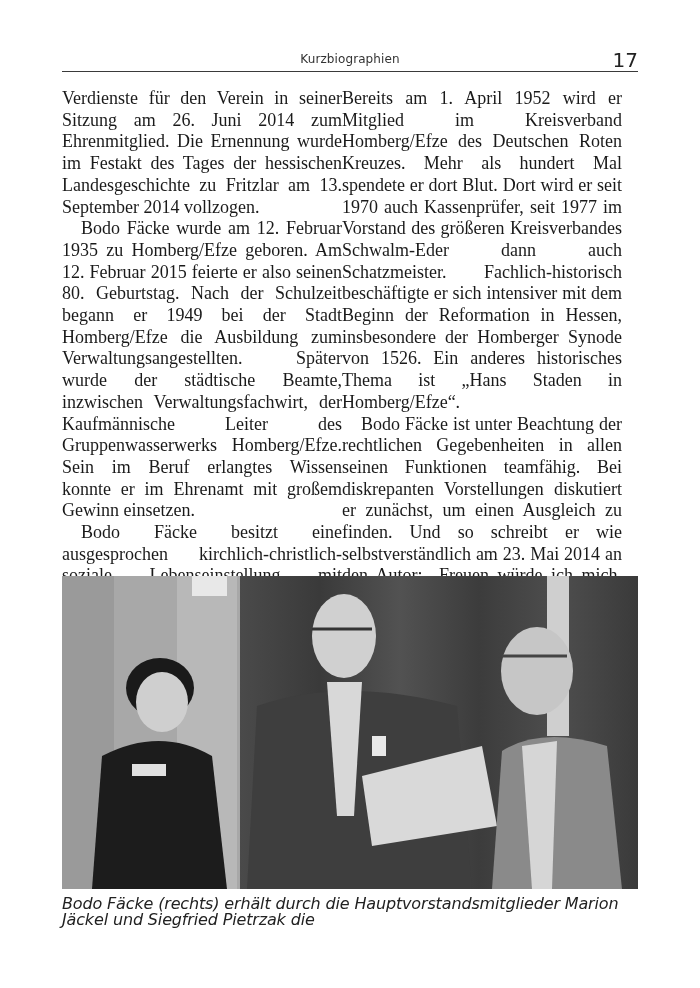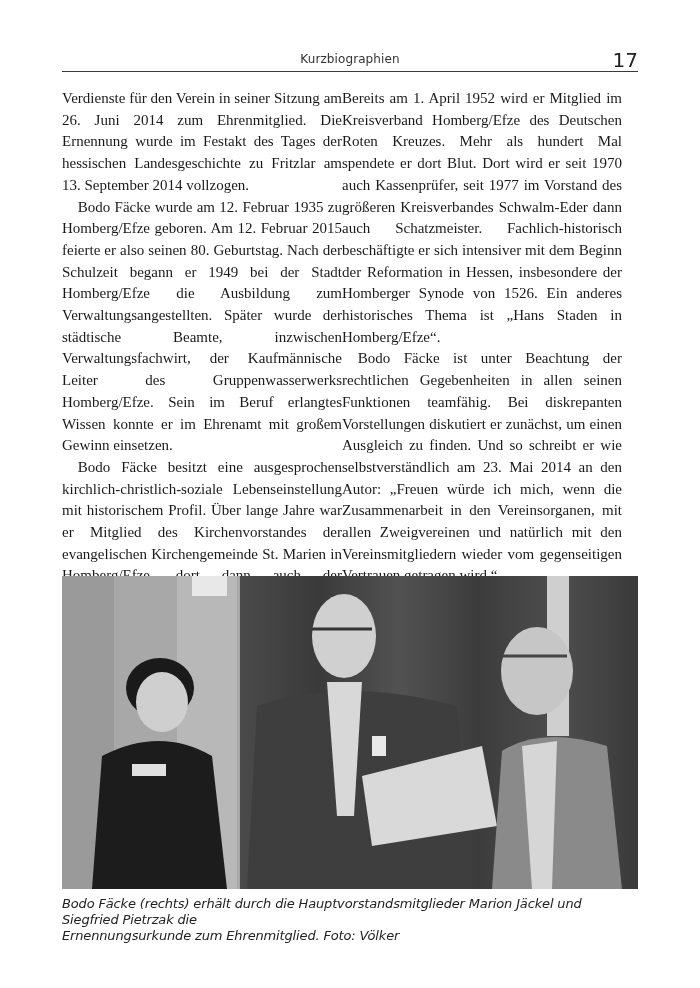--- a/index.html
+++ b/index.html
@@ -12,38 +12,38 @@
     position: absolute; left: 0; right: 0; top: 2px; text-align: center;
     font-family: "DejaVu Sans", sans-serif; font-size: 12px; color: #333; letter-spacing: 0.1px;
   }
   .page-number {
     position: absolute; right: 0; top: -2px;
     font-family: "DejaVu Sans", sans-serif; font-size: 20px; color: #222;
   }
   .column {
     position: absolute; top: 88px; width: 280px;
     font-family: "Liberation Serif", "DejaVu Serif", serif;
-    font-size: 15px; line-height: 21.7px; color: #1a1a1a;
+    font-size: 18px; line-height: 21.7px; color: #1a1a1a;
   }
   .col-left { left: 62px; }
   .col-right { left: 342px; }
   .column p { margin: 0; text-align: justify; hyphens: manual; }
   .column p.indent { text-indent: 1.05em; }
   .author {
     text-align: right !important; font-style: italic;
   }
   .photo {
     position: absolute; left: 62px; top: 576px; width: 576px; height: 313px;
     background: #5a5a5a; overflow: hidden;
   }
   .photo svg { display: block; }
   .caption {
     position: absolute; left: 62px; top: 896px; width: 580px;
     font-family: "DejaVu Sans", sans-serif; font-style: italic;
-    font-size: 13px; line-height: 16px; color: #222; letter-spacing: -0.15px;
+    font-size: 16px; line-height: 16px; color: #222; letter-spacing: -0.15px;
   }
 </style>
 </head>
 <body>
 
 <div class="running-head">
   <span class="running-title">Kurzbiographien</span>
   <span class="page-number">17</span>
 </div>
 
@@ -95,14 +95,13 @@
 
     <ellipse cx="475" cy="95" rx="36" ry="44" fill="#c6c6c6"></ellipse>
     <path d="M440 80 L505 80" stroke="#444" stroke-width="3"></path>
     <path d="M430 313 L440 175 Q480 150 545 170 L560 313 Z" fill="#8a8a8a"></path>
     <path d="M460 170 L495 165 L490 313 L470 313 Z" fill="#d6d6d6"></path>
   </svg>
 </div>
 
 <div class="caption">
   <div>Bodo Fäcke (rechts) erhält durch die Hauptvorstandsmitglieder Marion Jäckel und Siegfried Pietrzak die</div>
-  <div>Ernennungsurkunde zum Ehrenmitglied. Foto: Völker</div>
 </div>
 
 </body></html>

